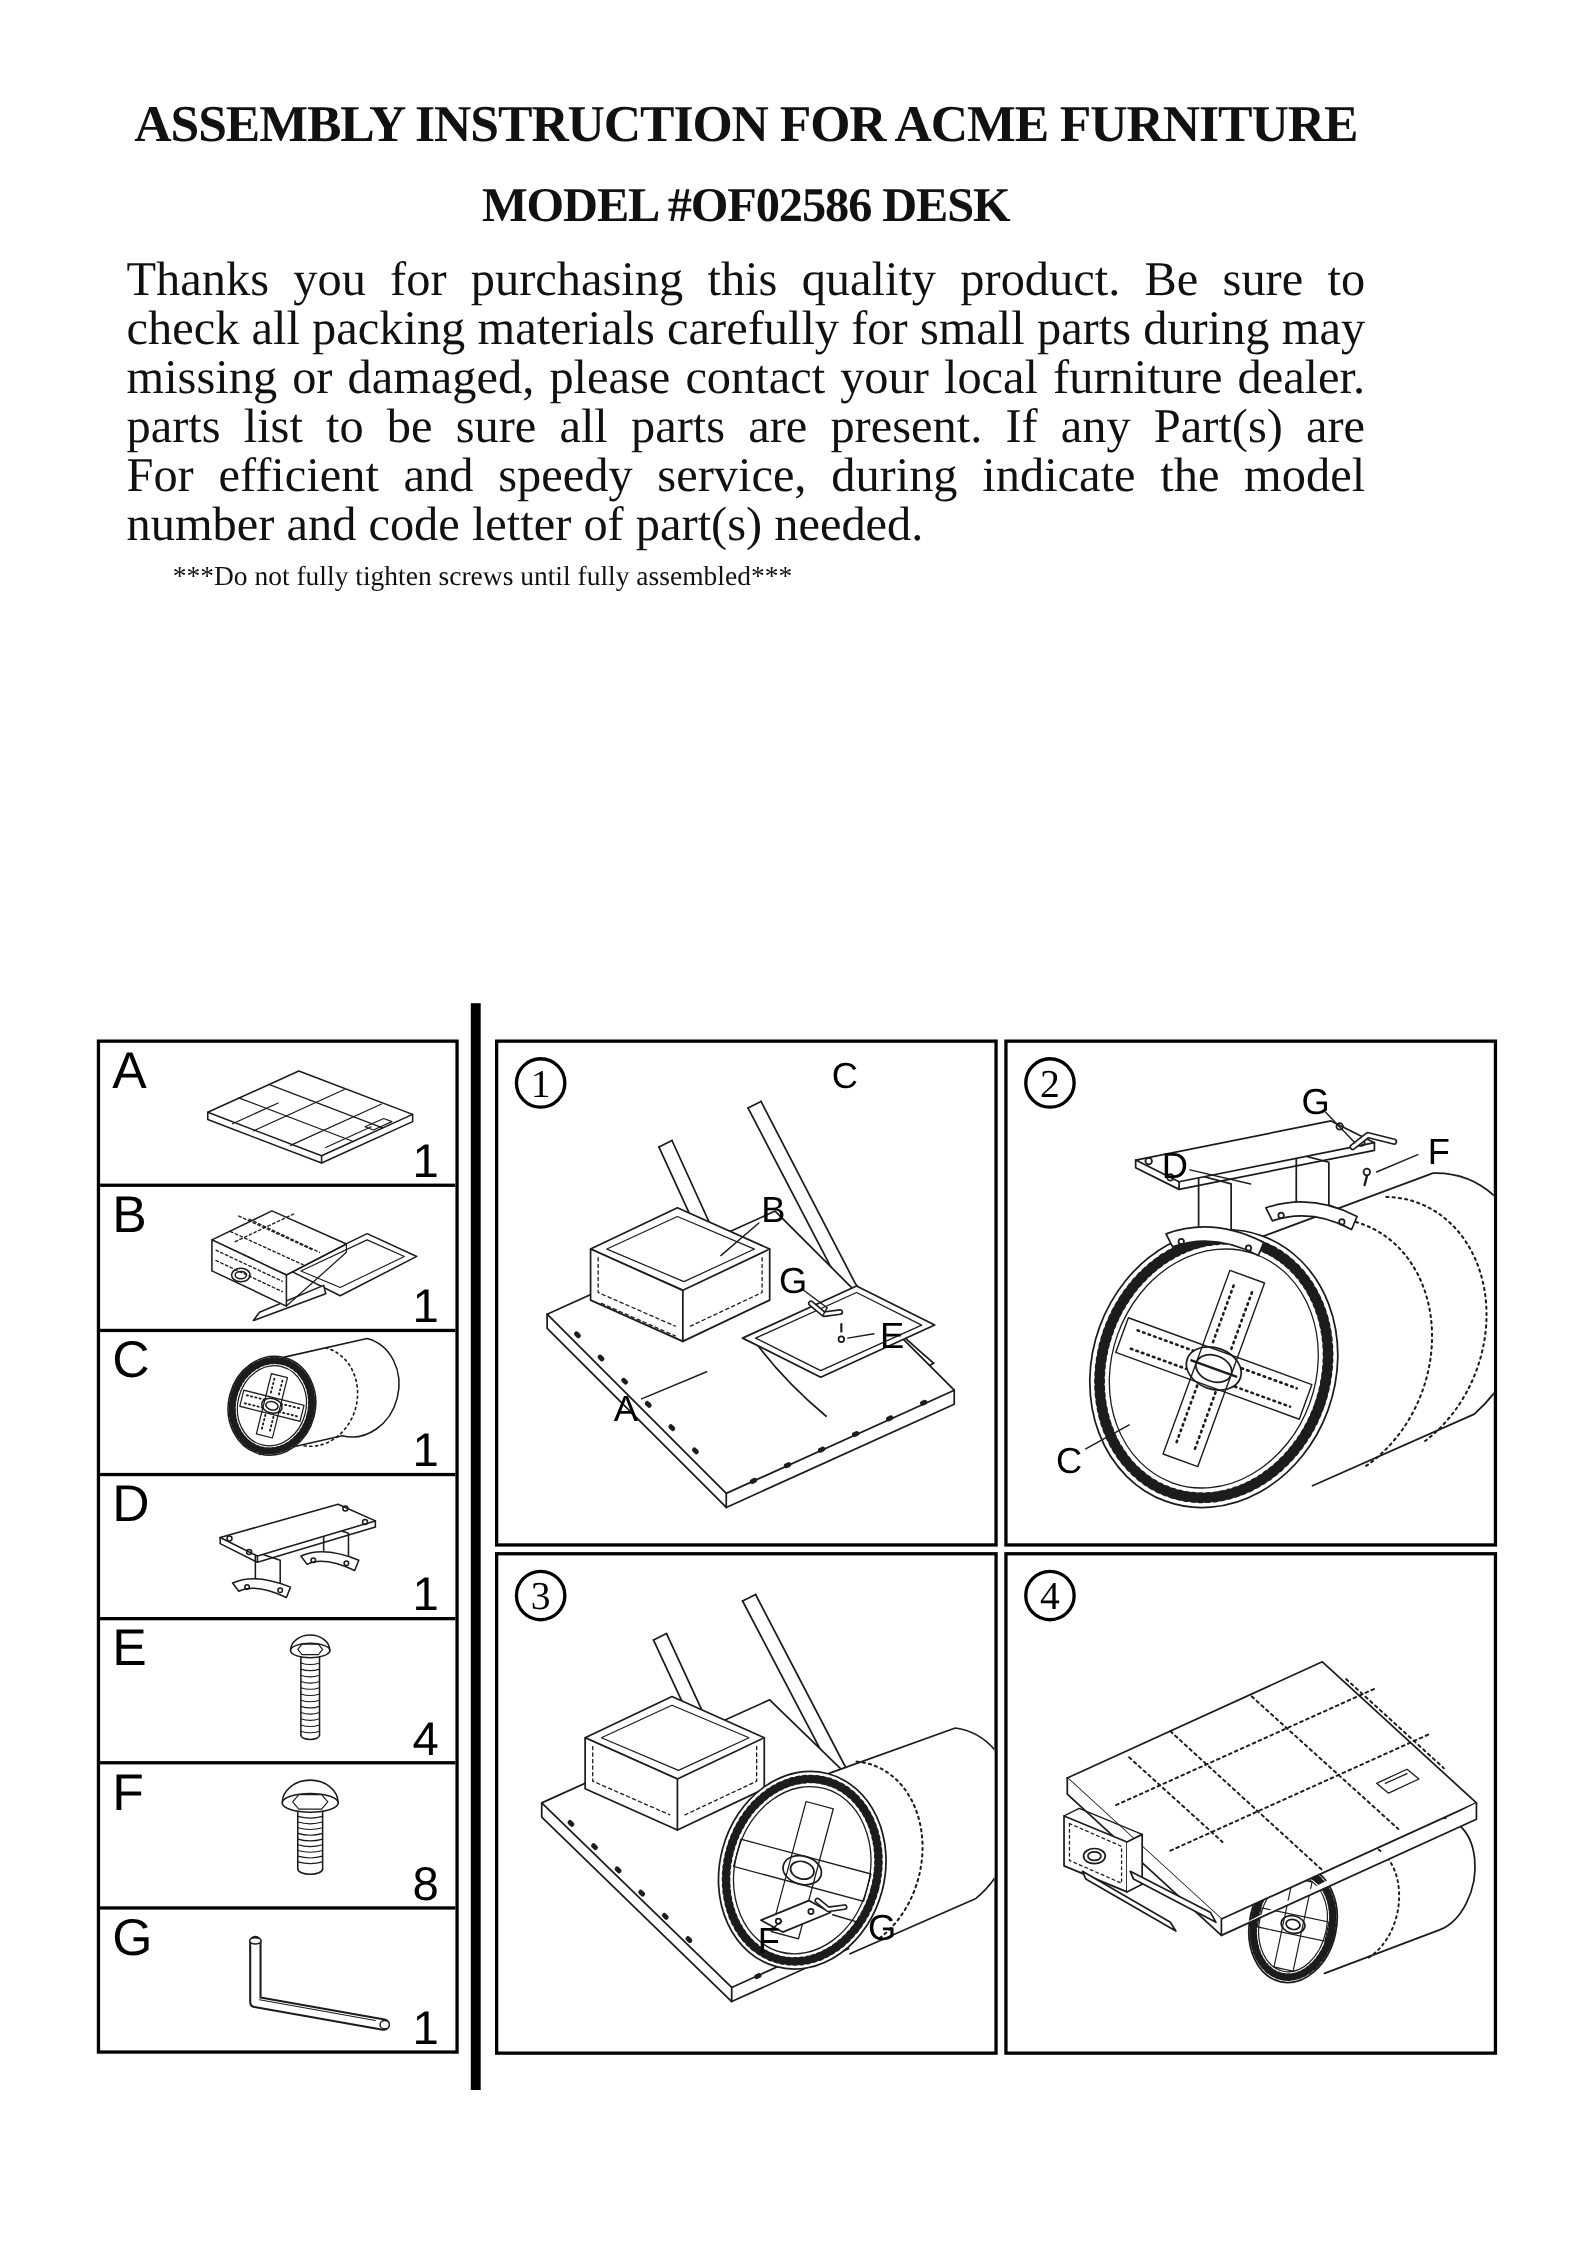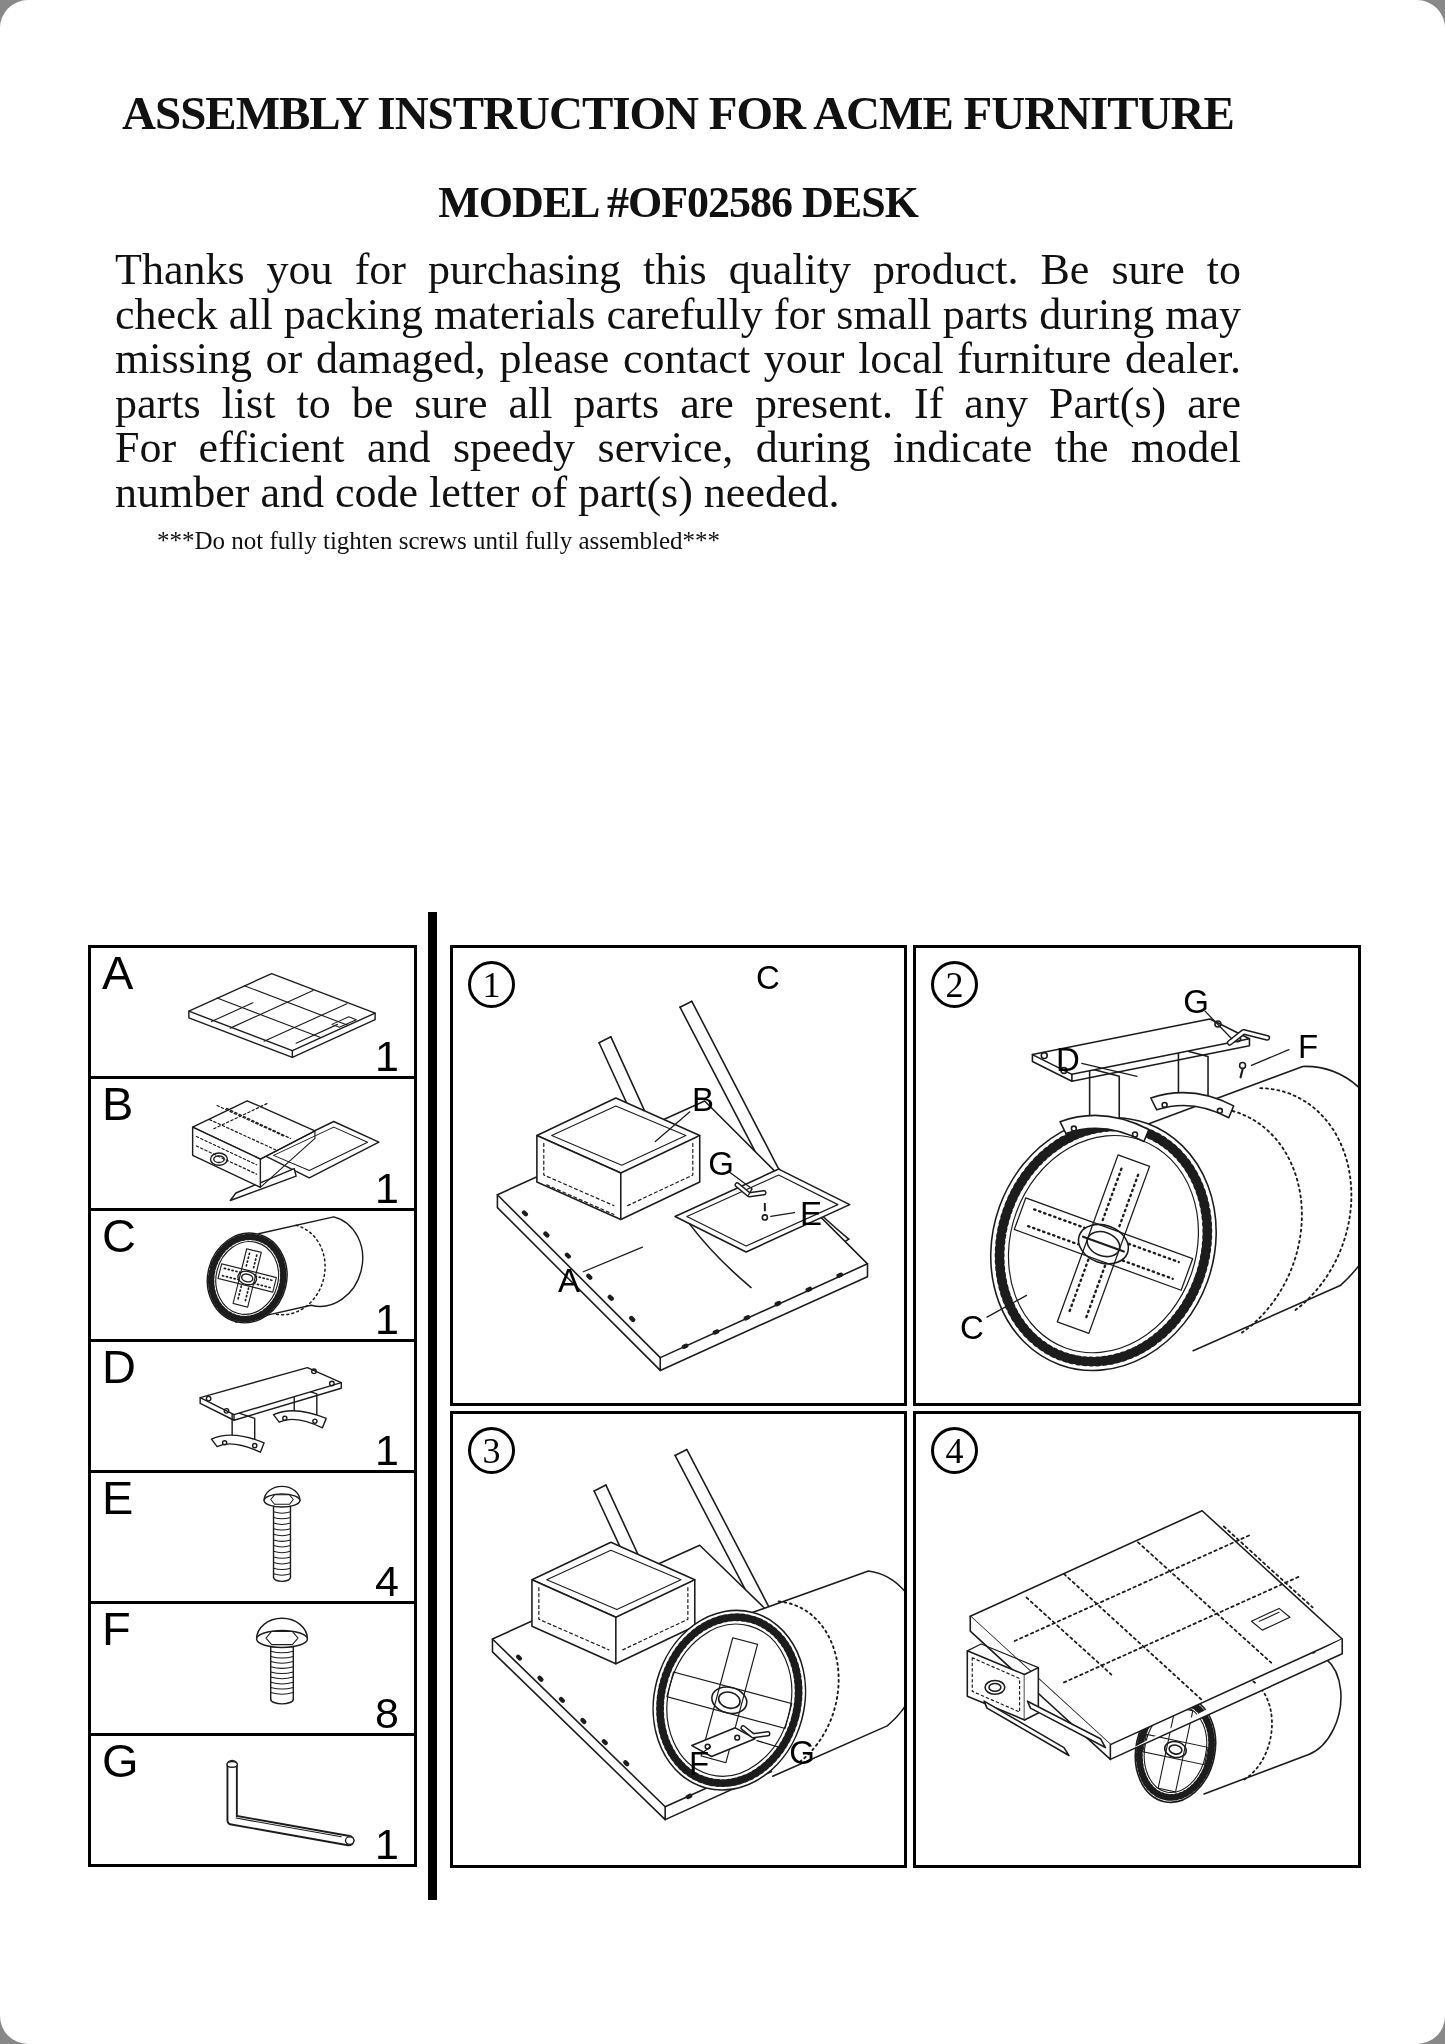--- a/index.html
+++ b/index.html
@@ -1,31 +1,30 @@
 <!DOCTYPE html>
 <html><head>
 <meta charset="utf-8">
 <style>
   html,body{margin:0;padding:0;background:#888;}
   .page{
     position:relative;width:1445px;height:2044px;margin:0 auto;
     background:#ffffff;color:#111;
     font-family:"Liberation Serif", serif;
     overflow:hidden;
-    border-radius:28px;
   }
   
   .textblock{position:absolute;left:115px;top:88px;width:1126px;}
   .title{
     font-size:47px;font-weight:bold;text-align:center;
     letter-spacing:-1px;line-height:50px;margin:0;
   }
   .subtitle{
     font-size:44px;font-weight:bold;text-align:center;
-    letter-spacing:-1px;line-height:46px;margin:42px 0 0 0;
+    letter-spacing:-1px;line-height:46px;margin:26px 0 0 0;
   }
   .intro{margin-top:22px;}
   .para-line{
     font-size:44px;line-height:44.5px;height:44.5px;white-space:normal;
   }
   .jline{text-align:justify;text-align-last:justify;}
   .warning{
     font-size:25px;line-height:44.5px;margin:4px 0 0 42px;
   }
   

